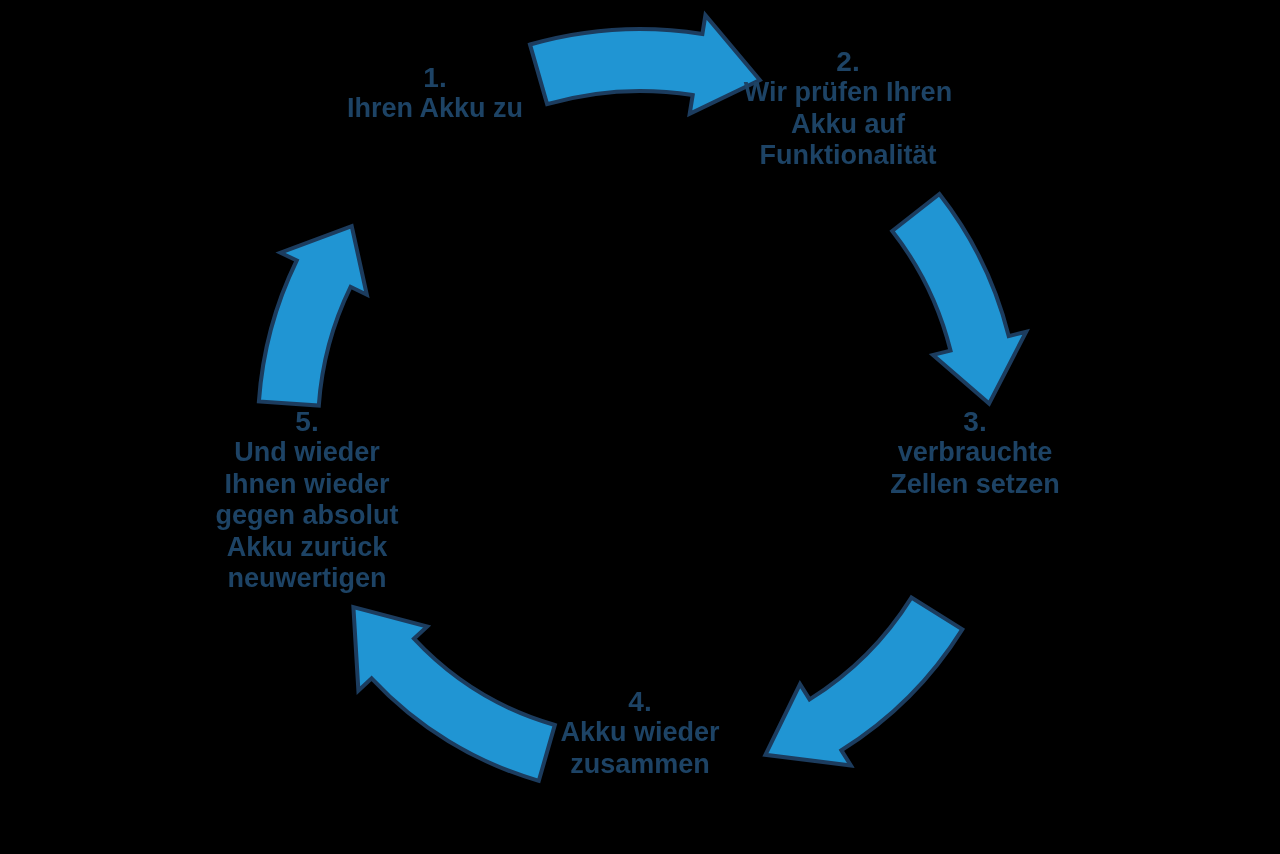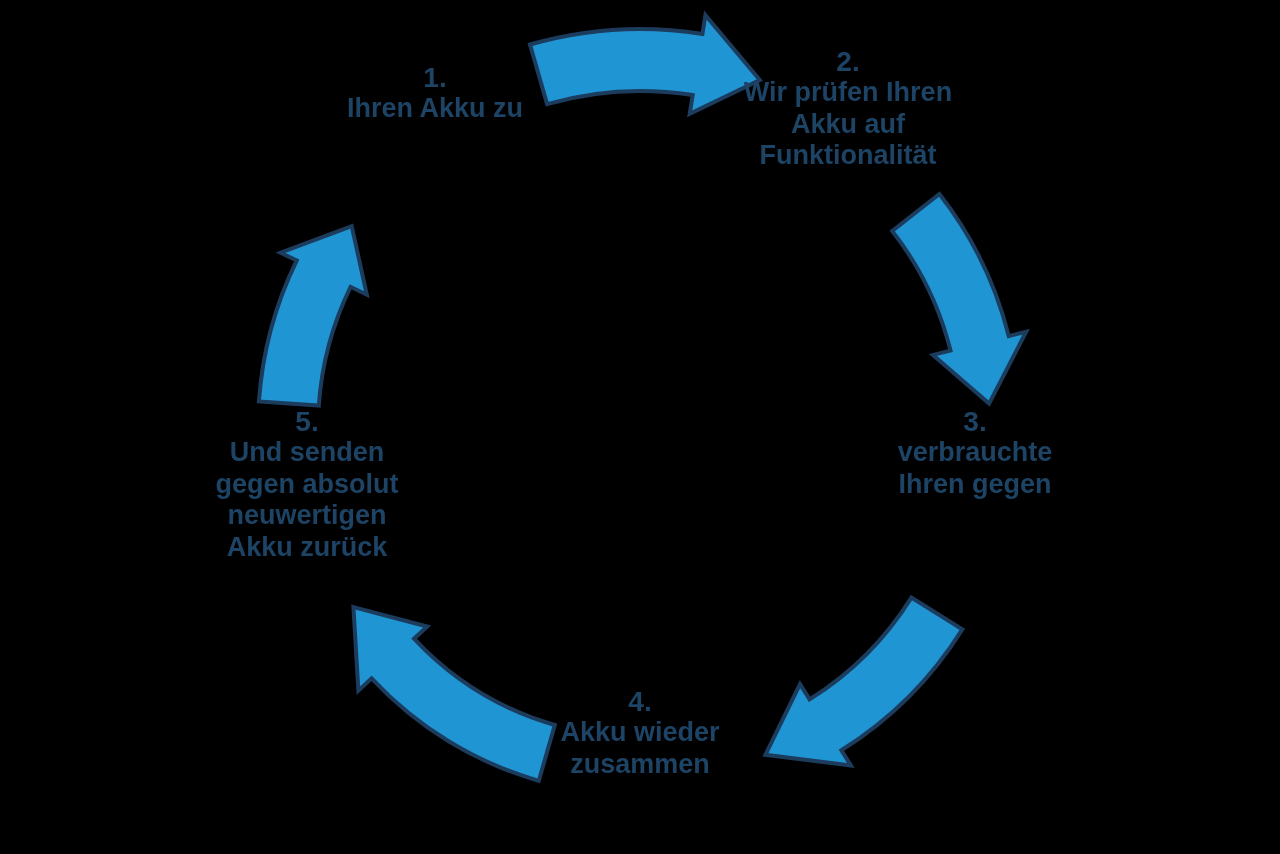--- a/index.html
+++ b/index.html
@@ -72,35 +72,36 @@
         <div class="line">Wir prüfen Ihren</div>
         <div class="line">Akku auf</div>
         <div class="line">Funktionalität</div>
       </div>
   </div>
 
   <div class="step step-3" style="color: rgb(29, 67, 101);">
     <div class="num">3.</div>
     <div>
         <div class="line">verbrauchte</div>
-        <div class="line">Ihren gegen</div>
+        <div class="line">Zellen setzen</div>
       </div>
   </div>
 
   <div class="step step-4" style="color: rgb(29, 67, 101);">
     <div class="num">4.</div>
     <div>
         <div class="line">Akku wieder</div>
         <div class="line">zusammen</div>
       </div>
   </div>
 
   <div class="step step-5" style="color: rgb(29, 67, 101);">
     <div class="num">5.</div>
     <div>
-        <div class="line">Und senden</div>
+        <div class="line">Und wieder</div>
+        <div class="line">Ihnen wieder</div>
         <div class="line">gegen absolut</div>
+        <div class="line">Akku zurück</div>
         <div class="line">neuwertigen</div>
-        <div class="line">Akku zurück</div>
       </div>
   </div>
 
 </div>
 
 </body></html>

